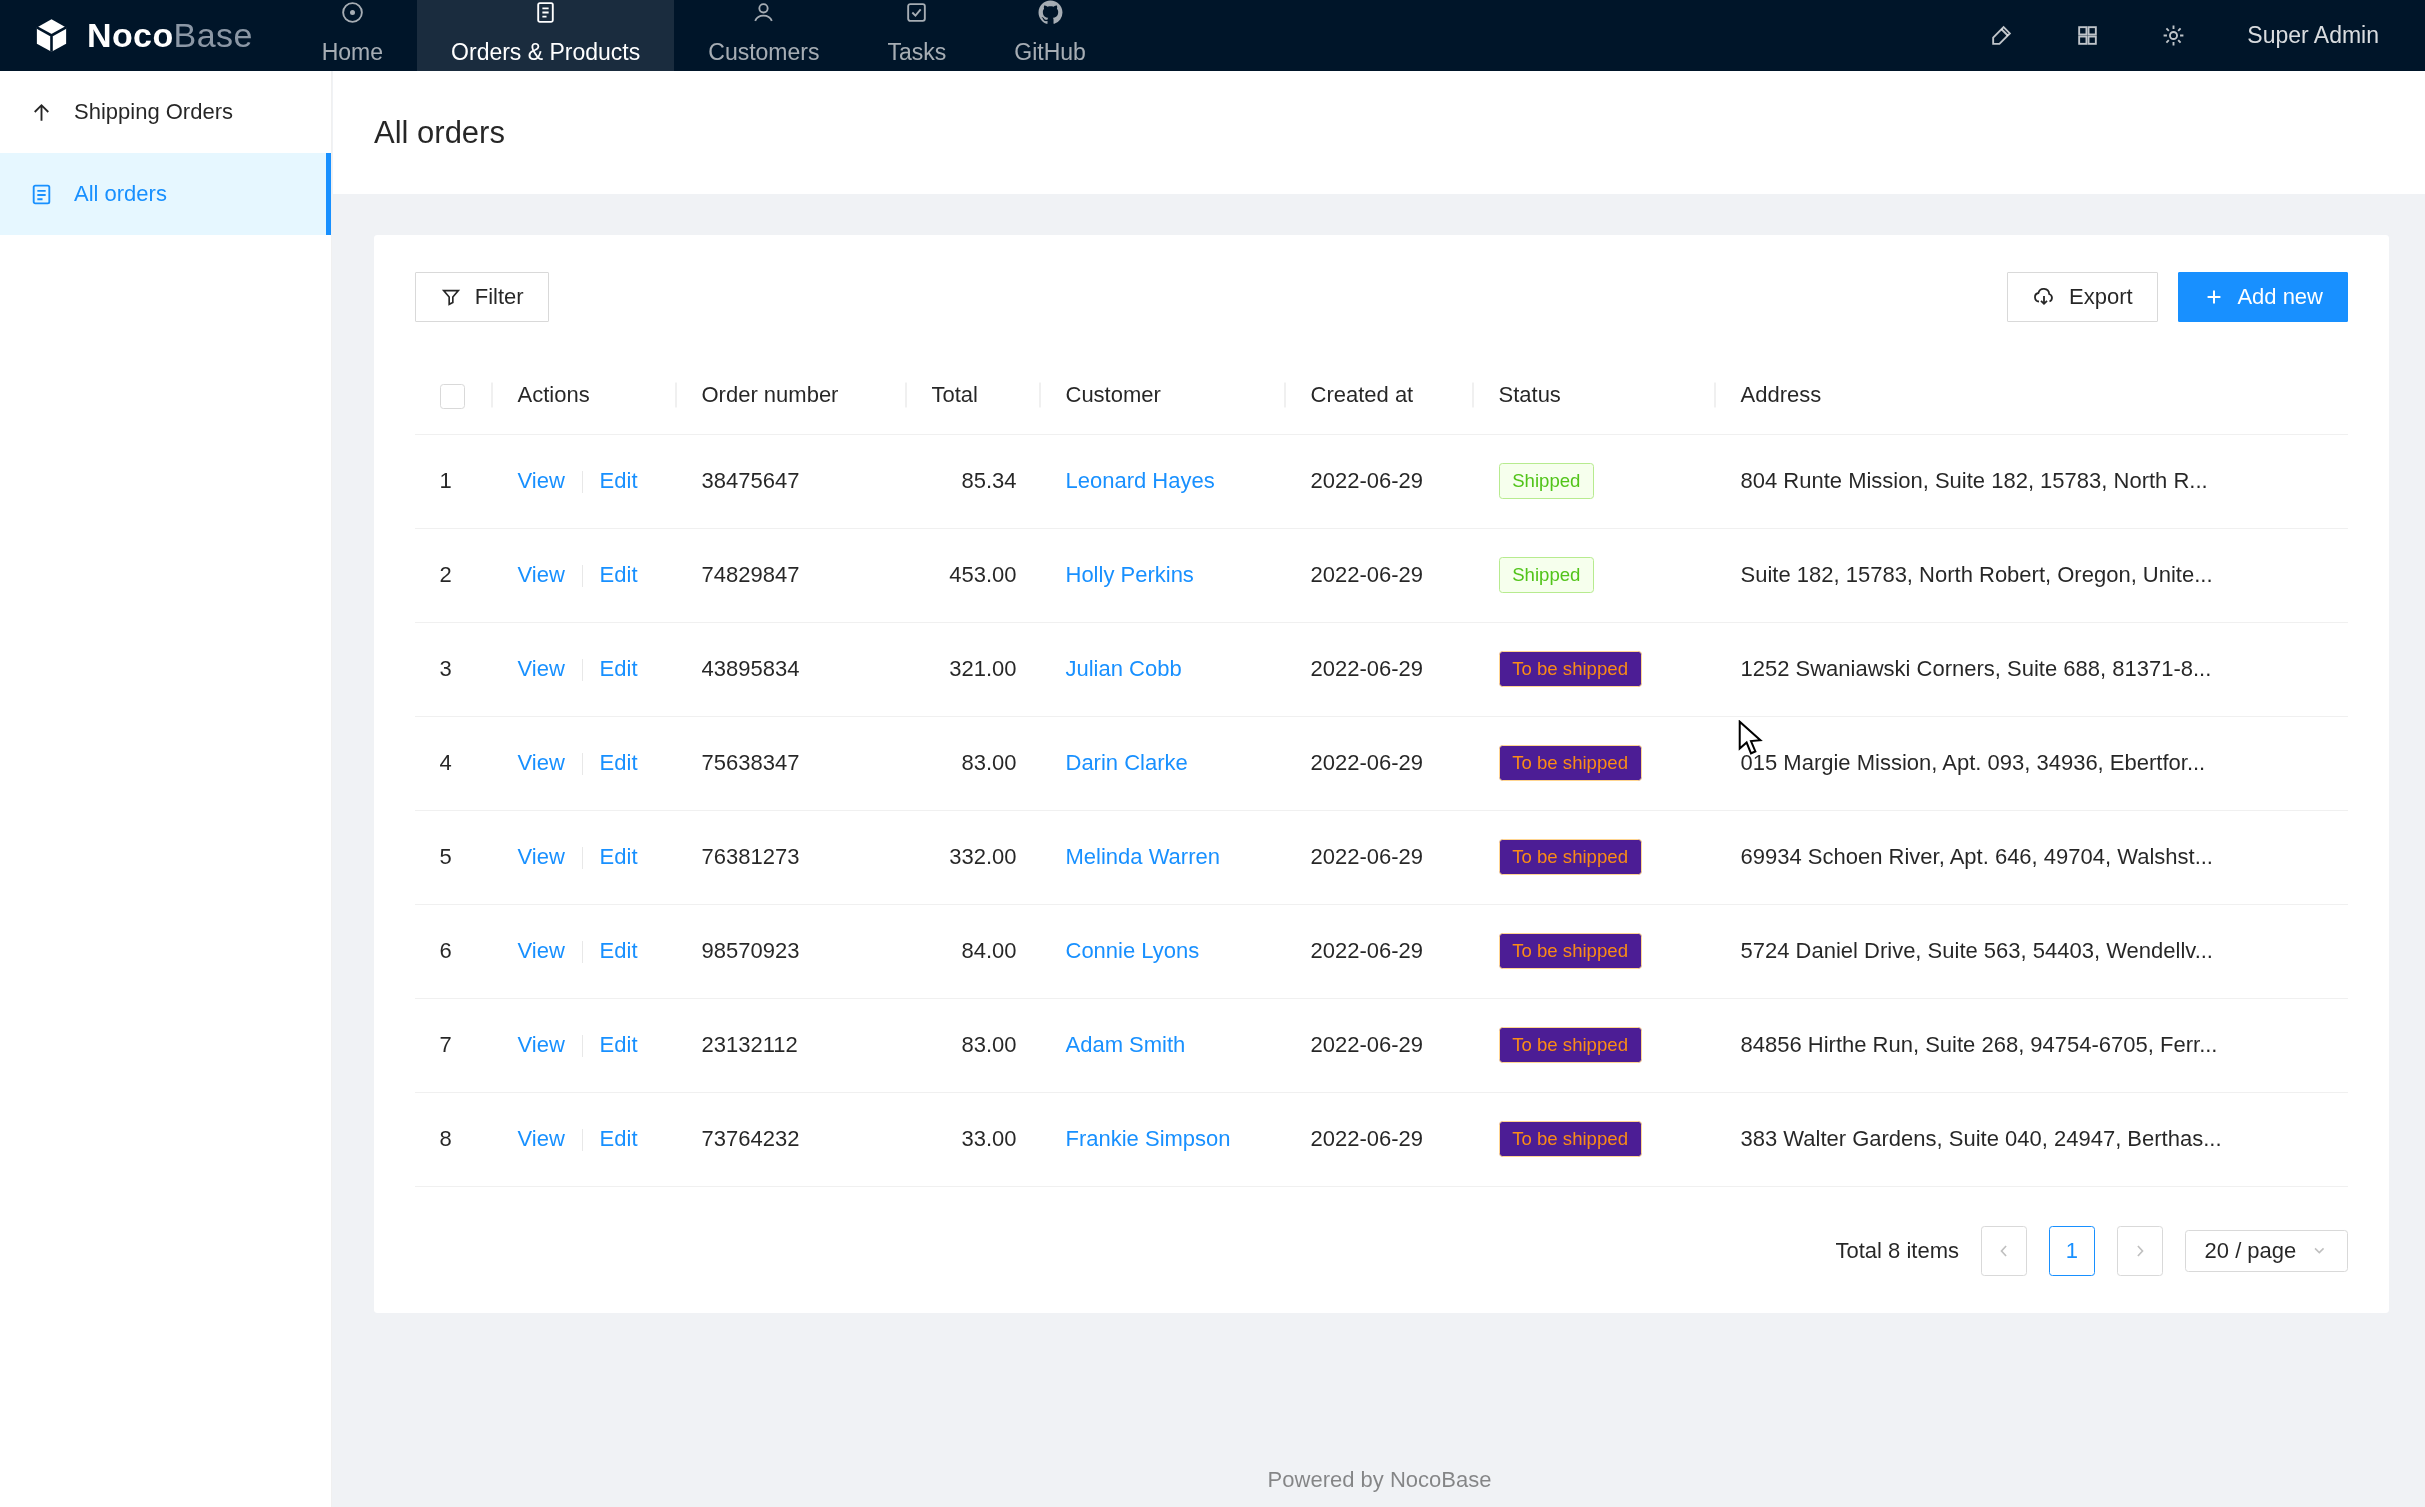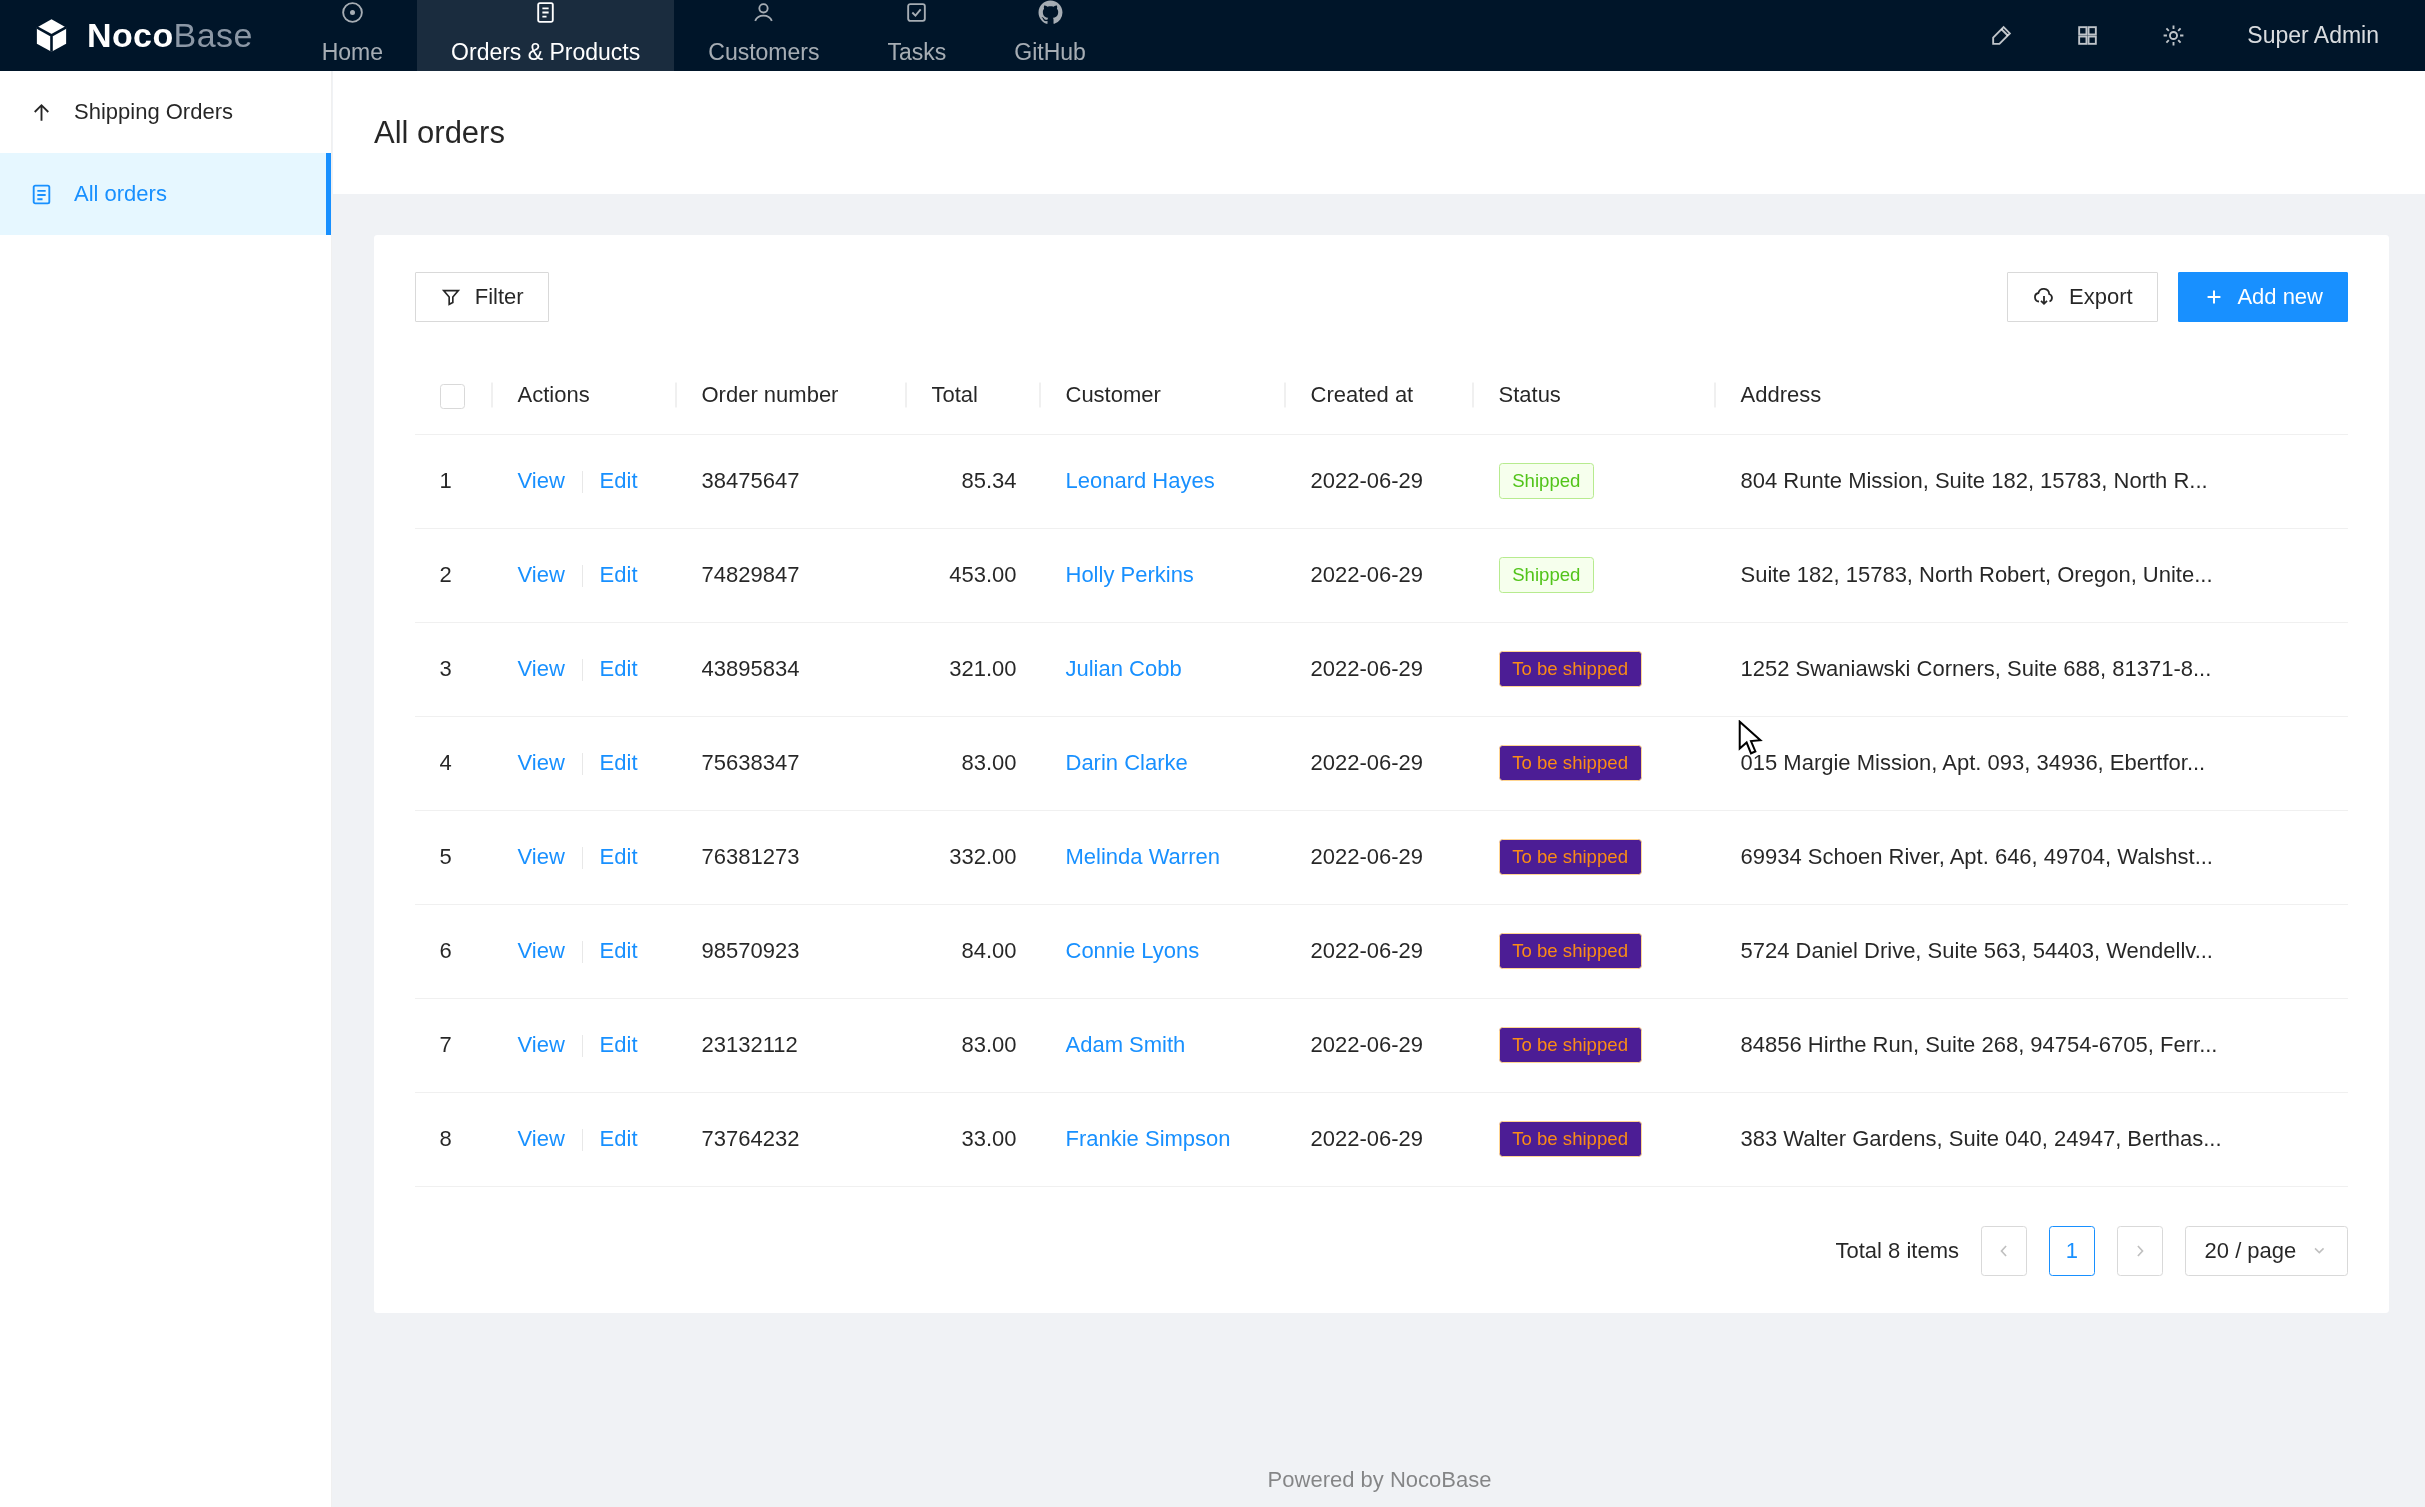--- a/index.html
+++ b/index.html
@@ -99,21 +99,21 @@
   
   .pagination { display: flex; justify-content: flex-end; align-items: center; gap: 22px; margin-top: 39px; }
   .pg-total { font-size: 22px; }
   .pg-btn {
     min-width: 46px; height: 50px; border: 0.8px solid #d9d9d9; border-radius: 3.4px;
     background: #fff; display: inline-flex; align-items: center; justify-content: center;
     color: rgba(0,0,0,.25); cursor: pointer; font-size: 22px;
   }
   .pg-btn.page { border-color: #1890ff; color: #1890ff; }
   .pg-select {
-    height: 50px; border: 0.8px solid #d9d9d9; border-radius: 3.4px; background: #fff;
+    height: 42px; border: 0.8px solid #d9d9d9; border-radius: 3.4px; background: #fff;
     display: inline-flex; align-items: center; gap: 13.5px; padding: 0 18.6px;
     font-size: 22px; cursor: pointer;
   }
   .pg-select .caret { color: rgba(0,0,0,.25); }
 
   .footer { position: absolute; left: 0; right: 0; bottom: 15px; text-align: center; color: rgba(0,0,0,.45); font-size: 22px; }
 
   .cursor { position: absolute; left: 1737px; top: 720px; z-index: 10; pointer-events: none; }
 </style>
 </head>

